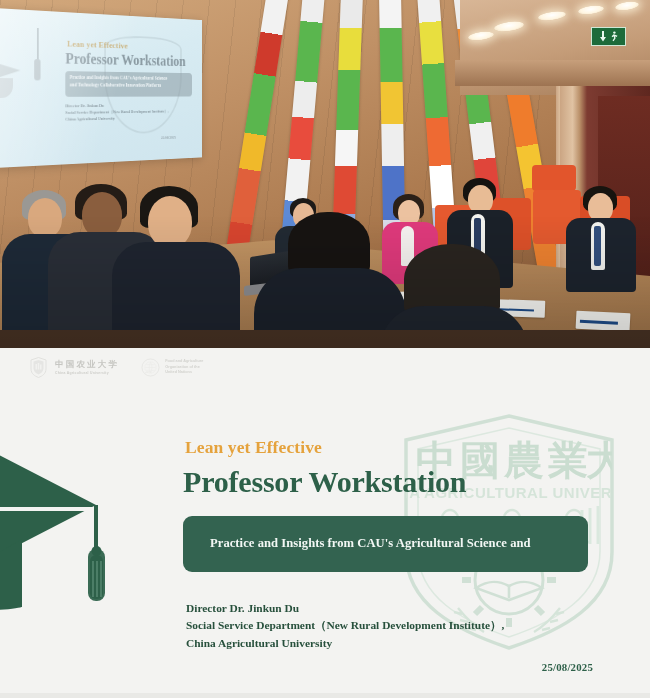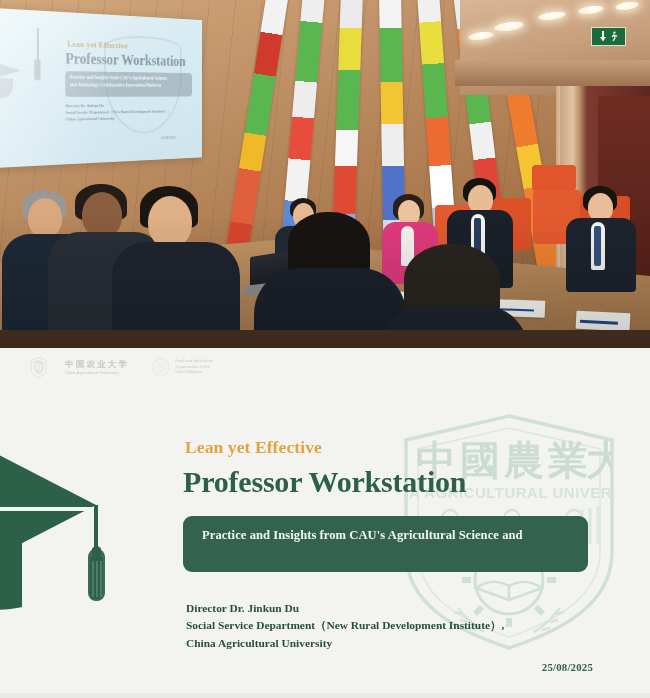--- a/index.html
+++ b/index.html
@@ -180,21 +180,21 @@
 
   
   .slide{
     position:absolute;left:0;top:348px;width:650px;height:350px;
     background:#f3f3f1;overflow:hidden;
   }
   .slide-edge{position:absolute;left:0;bottom:0;width:650px;height:5px;background:#e9e9e6;}
 
   
   .logo-row{position:absolute;left:30px;top:9px;display:flex;align-items:center;gap:22px;}
-  .logo-cau{display:flex;align-items:center;gap:18px;}
+  .logo-cau{display:flex;align-items:center;gap:8px;}
   .shield-sm{width:17px;height:21px;opacity:.30;}
   .cau-cn{font-size:8.5px;color:#c6c6c2;letter-spacing:2.2px;
      font-family:"DejaVu Sans",sans-serif;font-weight:700;line-height:1;}
   .cau-en{font-size:3.4px;color:#cdcdc9;letter-spacing:.25px;
      font-family:"Liberation Sans",sans-serif;font-weight:700;margin-top:2px;}
   .logo-fao{display:flex;align-items:center;gap:5px;}
   .fao-mark{width:19px;height:19px;opacity:.30;}
   .fao-txt{font-size:3.8px;line-height:1.55;color:#d2d2ce;
      font-family:"Liberation Sans",sans-serif;font-weight:600;}
 
@@ -215,21 +215,21 @@
   .headline{
     position:absolute;left:183px;top:117px;font-size:30px;font-weight:700;
     color:#2d6049;letter-spacing:-.2px;
   }
   .subbox{
     position:absolute;left:183px;top:168px;width:405px;height:56px;
     background:#336350;border-radius:9px;box-sizing:border-box;
     padding:9px 19px;
   }
   .subbox p{
-    margin:0;font-size:12.6px;font-weight:700;color:#f2f7f4;line-height:1.72;
+    margin:8px;font-size:12.6px;font-weight:700;color:#f2f7f4;line-height:1.72;
     letter-spacing:.05px;
   }
   .byline{
     position:absolute;left:186px;top:252px;font-size:11.4px;font-weight:700;
     color:#27503c;line-height:1.52;
   }
   .byline span{display:block;}
   .date{
     position:absolute;right:57px;top:313px;font-size:10.8px;font-weight:700;
     color:#2d6049;letter-spacing:.2px;

